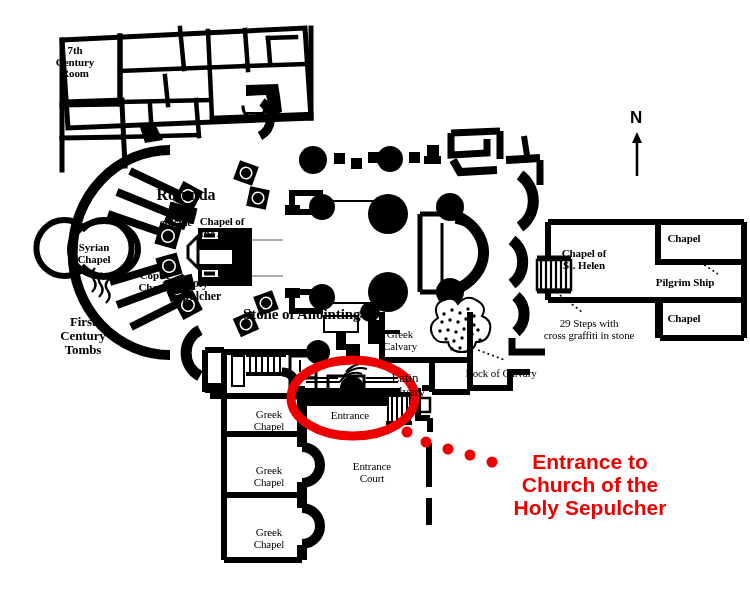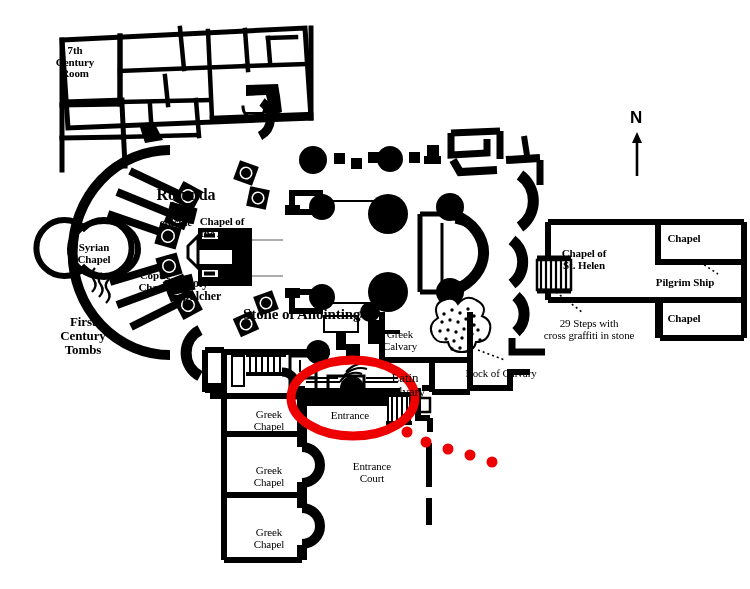--- a/index.html
+++ b/index.html
@@ -454,14 +454,17 @@
       <div class="lbl" style="left: 242px; top: 409px; width: 54px; font-size: 11px;">Greek
 Chapel</div>
       <div class="lbl" style="left: 242px; top: 465px; width: 54px; font-size: 11px;">Greek
 Chapel</div>
       <div class="lbl" style="left: 242px; top: 527px; width: 54px; font-size: 11px;">Greek
 Chapel</div>
       <div class="lbl" style="left: 341px; top: 461px; width: 62px; font-size: 11px;">Entrance
 Court</div>
     </div>
 
+  <div class="red-text" style="left: 495px; top: 450px; width: 190px; font-size: 21px; color: rgb(238, 0, 0);">Entrance to
+Church of the
+Holy Sepulcher</div>
 
 </div>
 
 </body></html>

